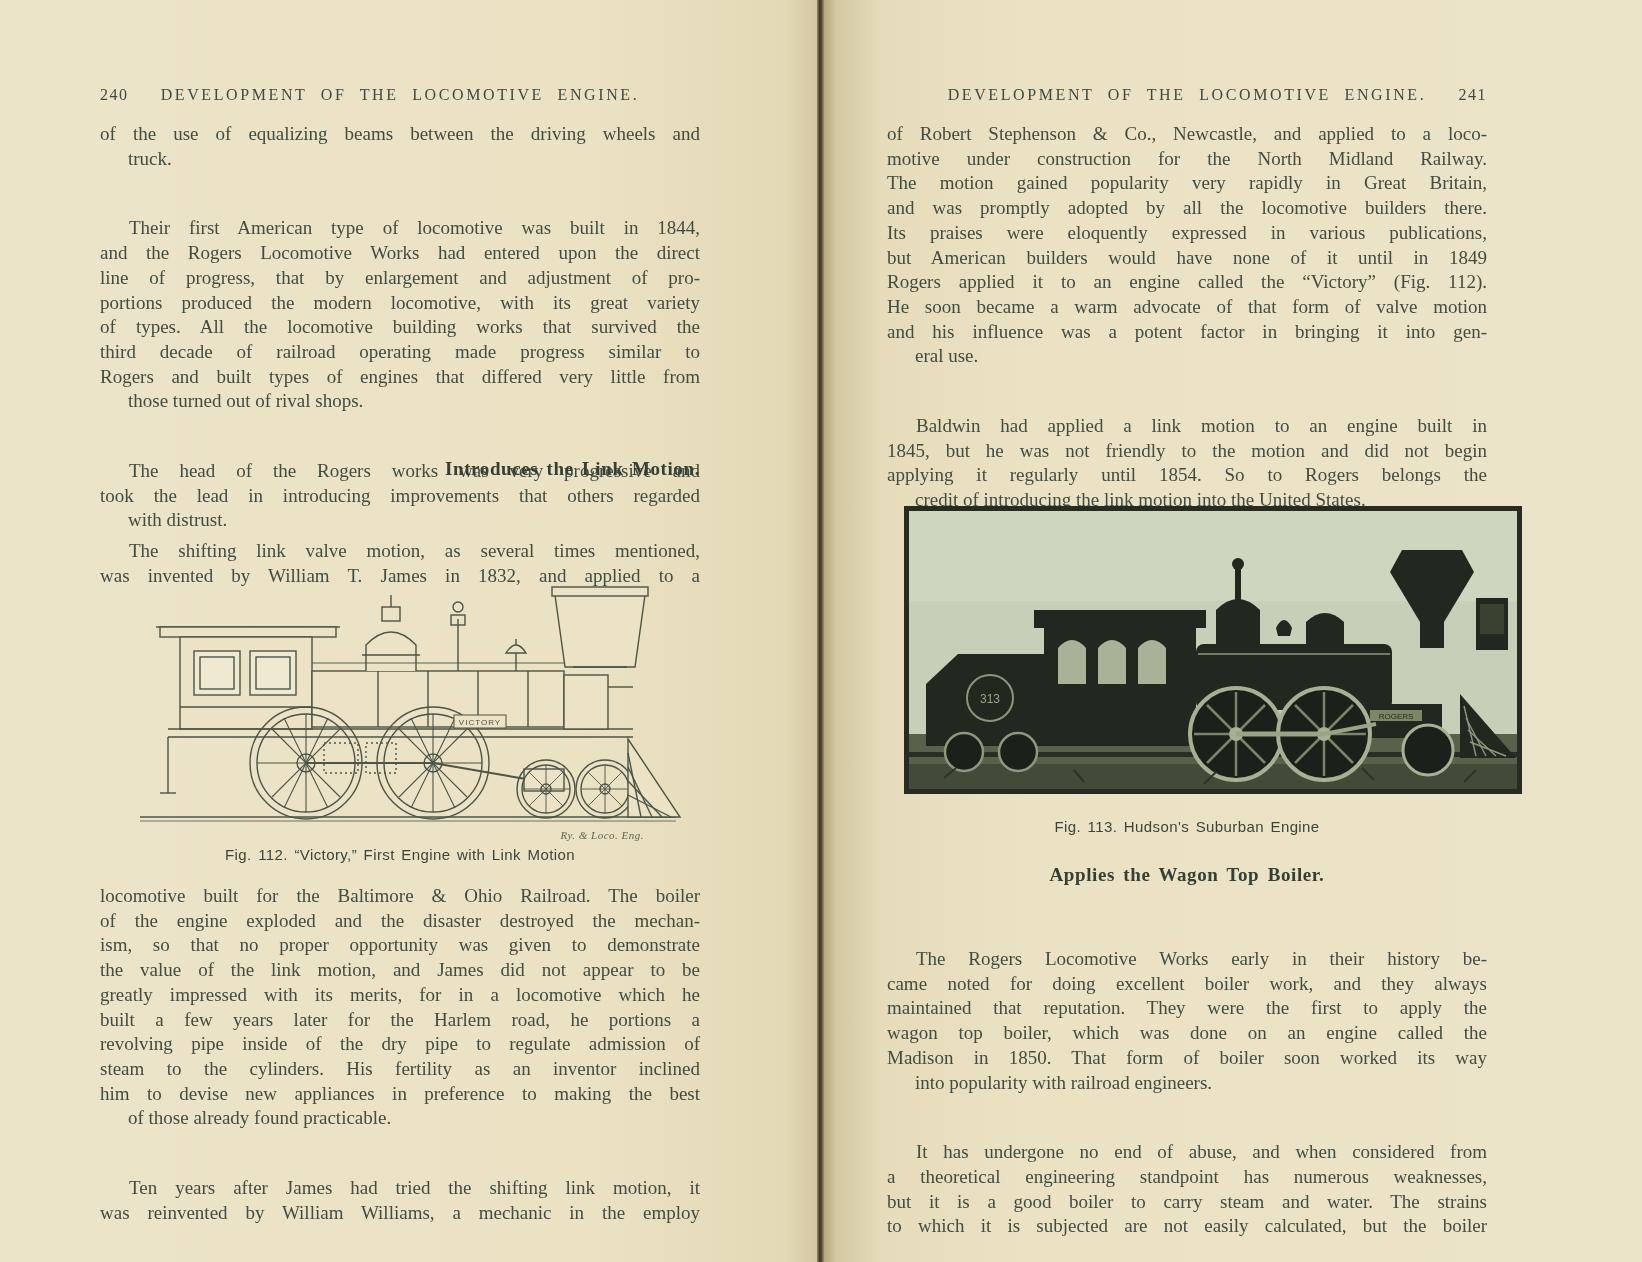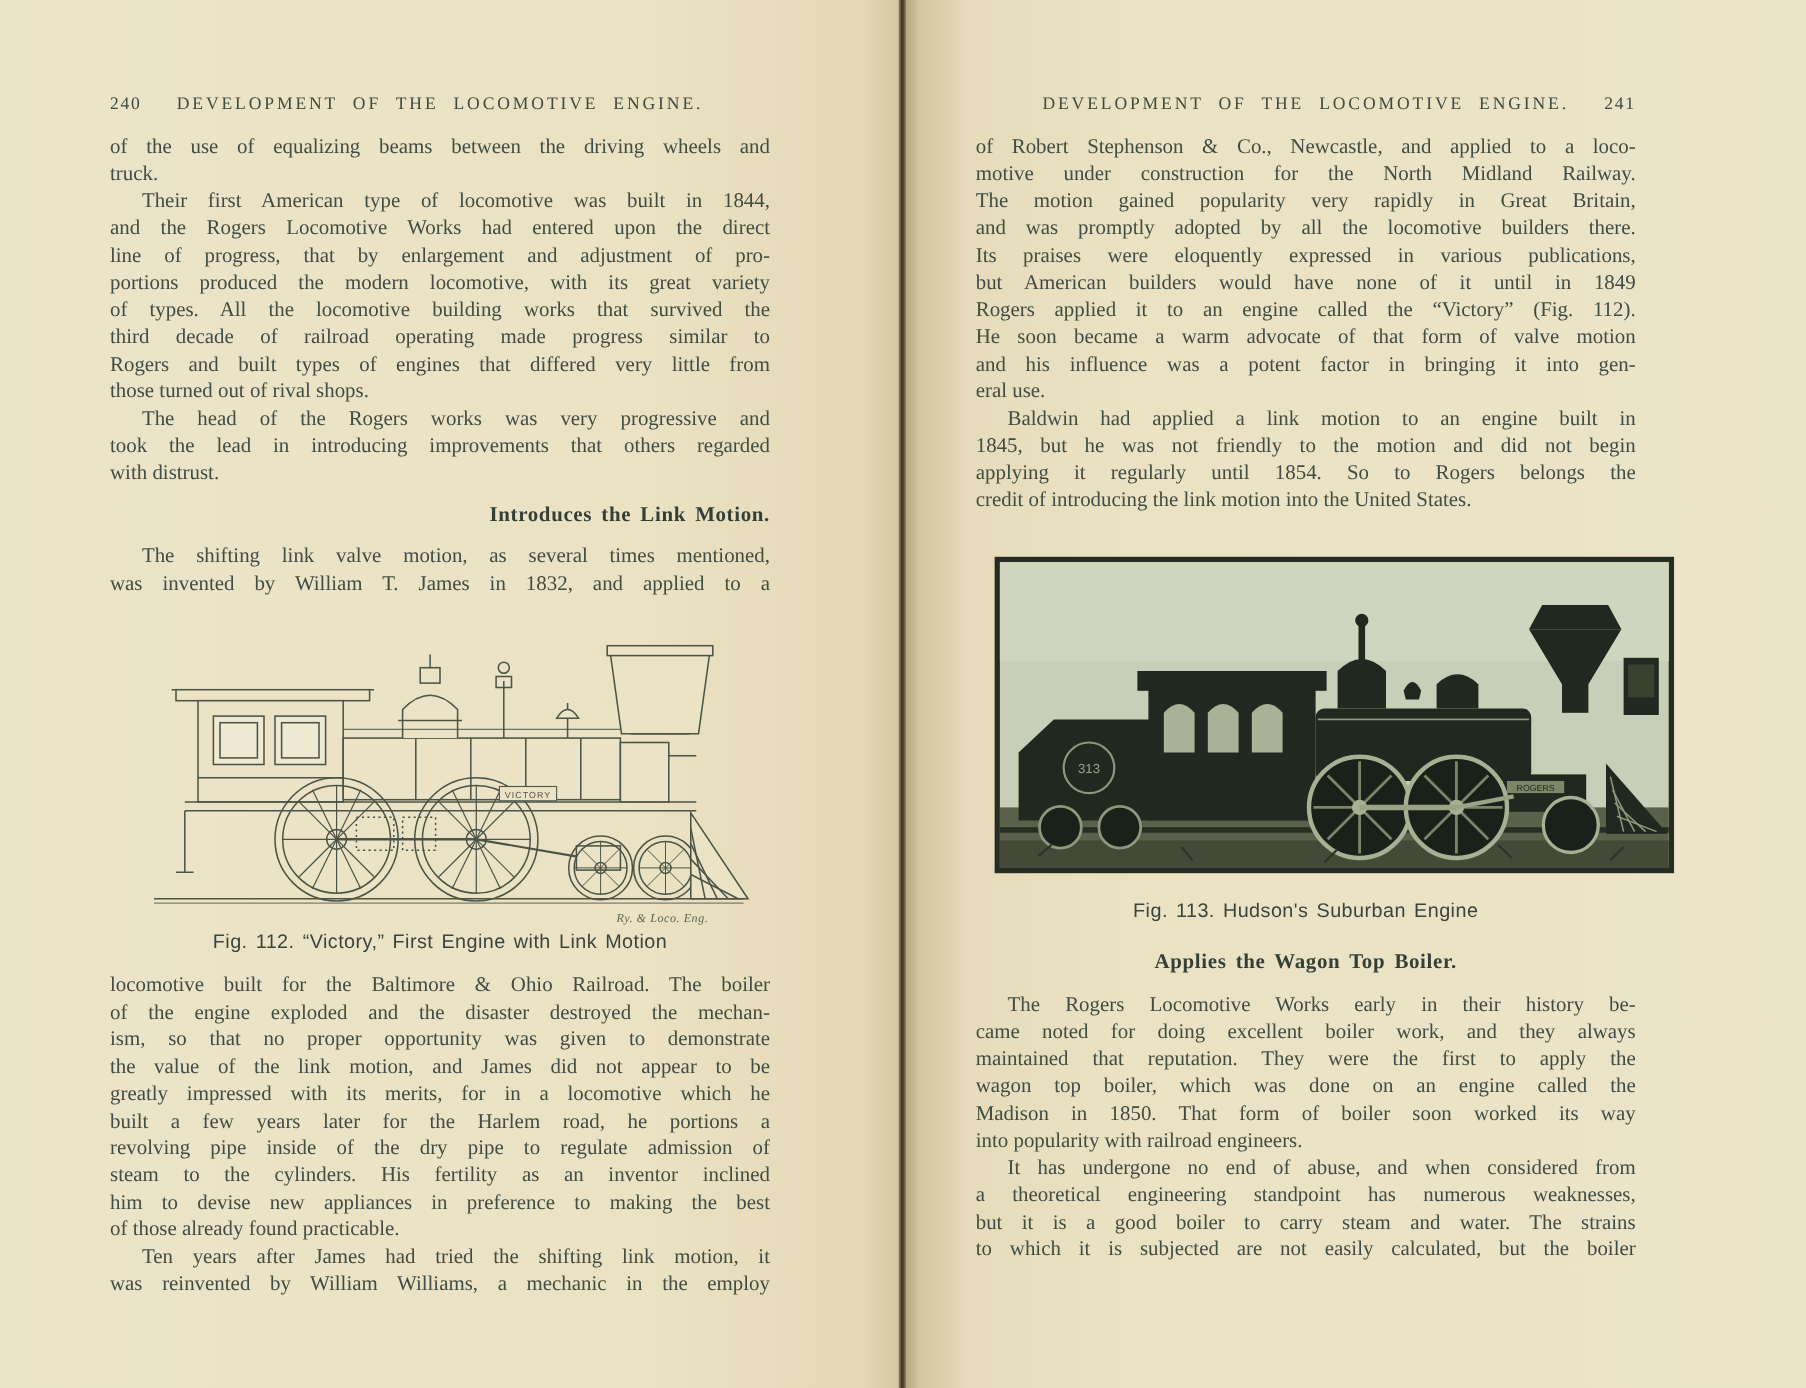--- a/index.html
+++ b/index.html
@@ -21,31 +21,31 @@
   .page-right .col{left:63px;}
 
   .running-header{top:86px;height:24px;color:#3f4a40;font-size:16px;}
   .running-title{display:block;text-align:center;letter-spacing:2.6px;word-spacing:7px;font-variant:normal;}
   .pagenum{position:absolute;top:0;font-size:16px;letter-spacing:1.5px;color:#3f4a40;}
   .pagenum-left{left:0;}
   .pagenum-right{right:0;}
 
   .tblock{color:#414c42;font-size:19px;}
   .tline{line-height:24.7px;text-align:justify;text-align-last:justify;white-space:normal;}
-  .tline.pend{text-align-last:left;}
-  .tline.indent{text-indent:29px;}
+  .tline.pend{text-align-last:left;margin-left:28px;}
+  .tline.indent{text-indent:29px;margin-top:45px;}
 
   .section-heading{color:#343f35;font-weight:bold;font-size:19px;text-align:center;
     letter-spacing:0.6px;word-spacing:3px;}
 
   .figure{position:absolute;text-align:center;}
   .fig-credit{position:absolute;color:#5c6452;font-size:11px;font-style:italic;
     text-align:right;letter-spacing:0.5px;}
   .fig-caption{position:absolute;color:#3a443b;font-family:"Liberation Sans",sans-serif;
-    font-size:18px;text-align:center;letter-spacing:0.4px;word-spacing:2px;}
+    font-size:15px;text-align:center;letter-spacing:0.4px;word-spacing:2px;}
 
   svg{display:block;}
 </style>
 </head>
 <body>
 
 <div class="page page-left">
 
   <div class="col running-header">
     <span class="pagenum pagenum-left">240</span>

